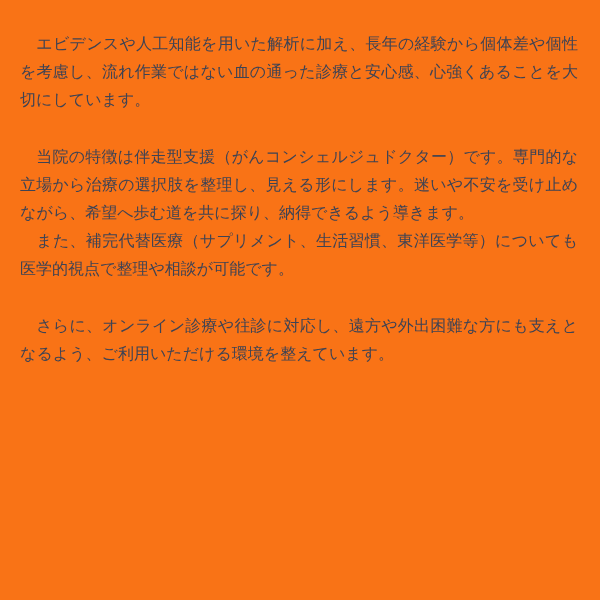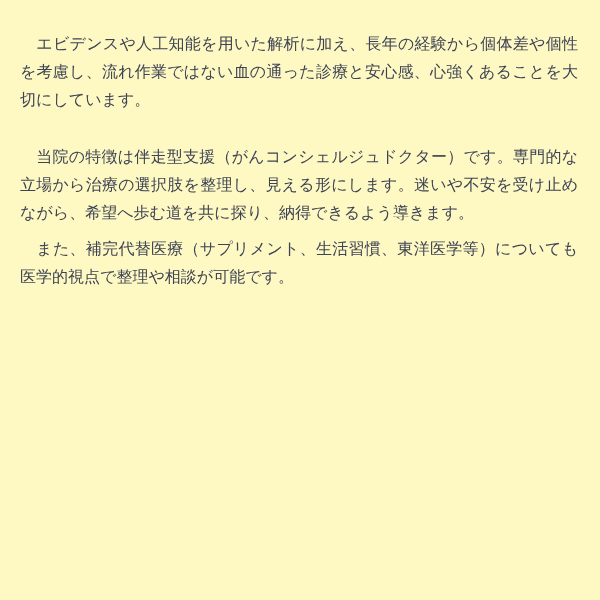--- a/index.html
+++ b/index.html
@@ -16,34 +16,35 @@
     box-sizing: border-box;
     width: 600px;
     height: 600px;
     padding: 30px 22px 0 20px;
     font-family: "DejaVu Serif", "Liberation Serif", serif;
     font-size: 16px;
     line-height: 28px;
     letter-spacing: 0px;
     color: #3e4354;
     text-align: justify;
-    background: #fef9c3;
+    background: #f97316;
   }
   .para {
     margin: 0 0 29px 0;
   }
   .para.tight {
-    margin-bottom: 8px;
+    margin-bottom: 0;
   }
 </style>
 </head>
 <body>
 
 <main class="page">
   <p class="para">　エビデンスや人工知能を用いた解析に加え、長年の経験から個体差や個性を考慮し、流れ作業ではない血の通った診療と安心感、心強くあることを大切にしています。</p>
 
 
   <p class="para tight">　当院の特徴は伴走型支援（がんコンシェルジュドクター）です。専門的な立場から治療の選択肢を整理し、見える形にします。迷いや不安を受け止めながら、希望へ歩む道を共に探り、納得できるよう導きます。</p>
 
   <p class="para">　また、補完代替医療（サプリメント、生活習慣、東洋医学等）についても医学的視点で整理や相談が可能です。</p>
 
+  <p class="para">　さらに、オンライン診療や往診に対応し、遠方や外出困難な方にも支えとなるよう、ご利用いただける環境を整えています。</p>
 
 </main>
 
 </body></html>

